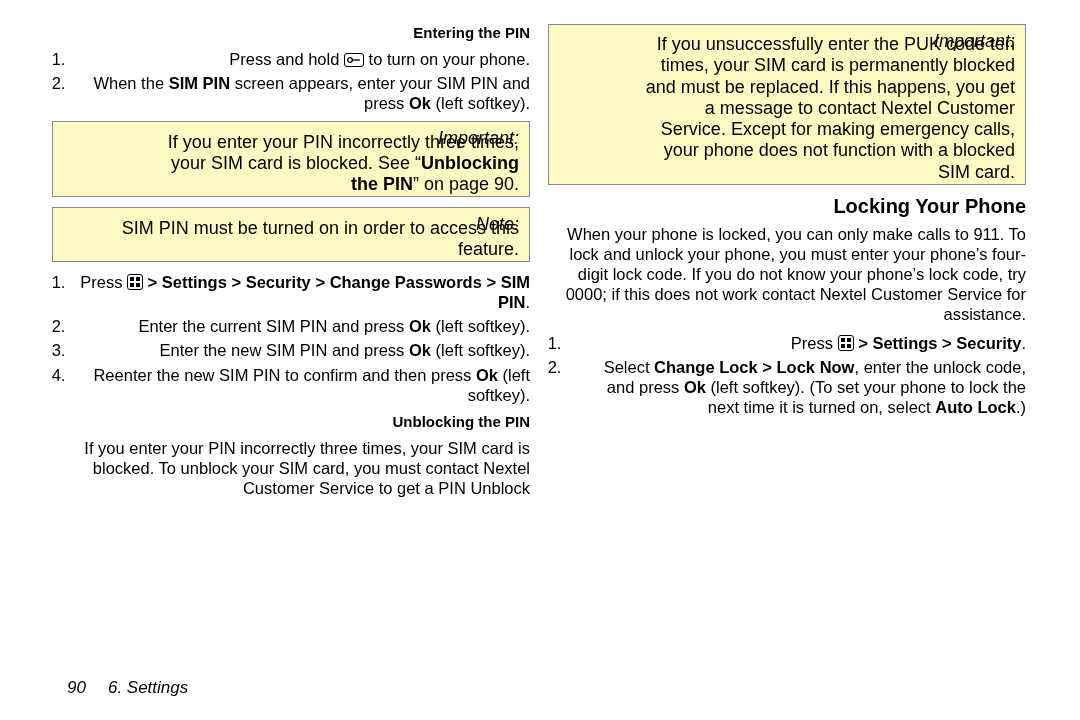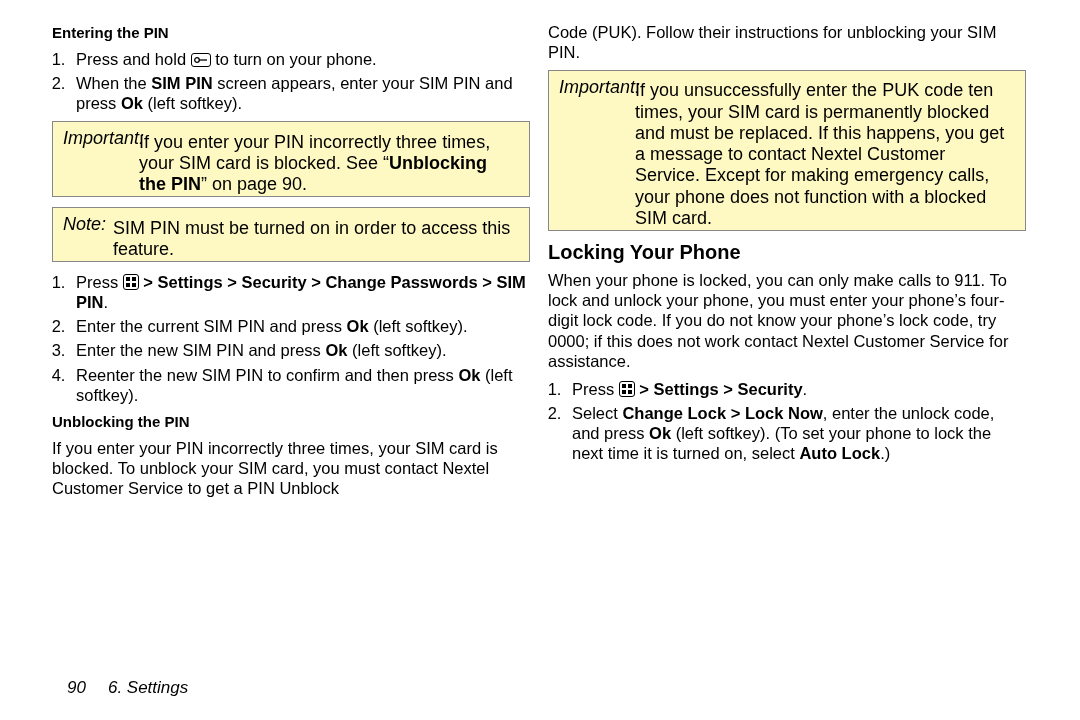--- a/index.html
+++ b/index.html
@@ -15,20 +15,21 @@
   .page {
     box-sizing: border-box;
     width: 1080px;
     height: 720px;
     padding: 18px 40px 0 52px;
     position: relative;
   }
   .cols {
     display: flex;
     gap: 18px;
+    text-align: right;
   }
   .col {
     width: 478px;
   }
   h4 {
     font-size: 15px;
     font-weight: bold;
     margin: 6px 0 8px 0;
   }
   ol {
@@ -145,21 +146,20 @@
           <span>Reenter the new SIM PIN to confirm and then press </span><b>Ok</b><span> (left softkey).</span>
         </li>
       </ol>
 
       <h4>Unblocking the PIN</h4>
       <p class="body">If you enter your PIN incorrectly three times, your SIM card is blocked. To unblock your SIM card, you must contact Nextel Customer Service to get a PIN Unblock</p>
     </div>
 
     <div class="col">
 
-      <p class="body" style="margin-top:4px">Code (PUK). Follow their instructions for unblocking your SIM PIN.</p>
 
       <div class="notebox">
         <span class="lbl">Important:</span>
         <span class="note-body">If you unsuccessfully enter the PUK code ten times, your SIM card is permanently blocked and must be replaced. If this happens, you get a message to contact Nextel Customer Service. Except for making emergency calls, your phone does not function with a blocked SIM card.</span>
       </div>
 
       <h3 class="h-sub">Locking Your Phone</h3>
 
       <p class="body">When your phone is locked, you can only make calls to 911. To lock and unlock your phone, you must enter your phone’s four-digit lock code. If you do not know your phone’s lock code, try 0000; if this does not work contact Nextel Customer Service for assistance.</p>
 

